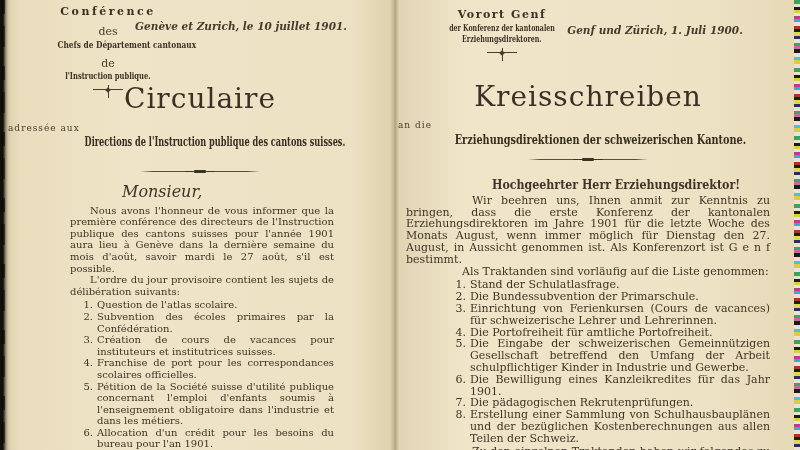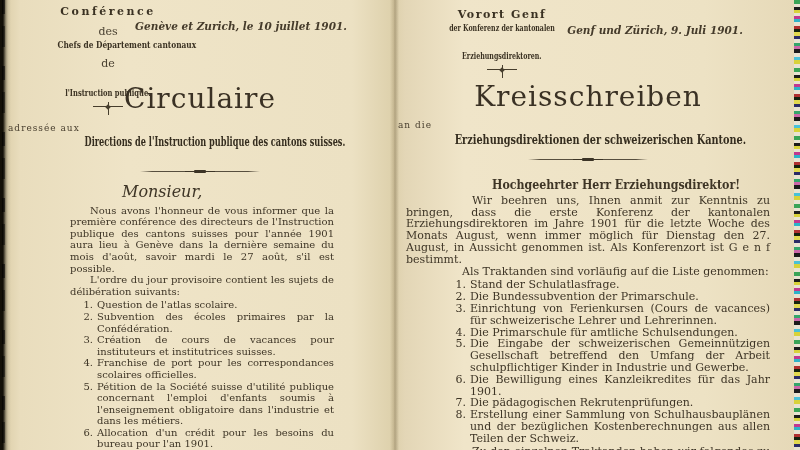--- a/index.html
+++ b/index.html
@@ -46,21 +46,21 @@
   .page-left  { left:8px;  width:384px; }
   .page-right { left:398px; width:394px; }
 
   
   .sender { position:absolute; text-align:center; color:#3a3122; }
   .sender-left  { left:30px; top:5px;  width:140px; }
   .sender-right { left:24px; top:8px;  width:160px; }
   .s-big   { font-size:11px; font-weight:bold; letter-spacing:2.5px; }
   .s-tiny  { font-size:11px; margin-top:7px; color:#4a4131; }
   .s-cond  { font-size:9.5px; font-weight:bold; margin-top:1px; }
-  .s-cond2 { font-size:9px;  font-weight:bold; margin-top:18px; }
+  .s-cond2 { font-size:9px;  font-weight:bold; margin-top:1px; }
   .cond   { display:inline-block; white-space:nowrap; transform:scaleX(var(--sx,1)); transform-origin:center; }
   .cond-l { display:inline-block; white-space:nowrap; transform:scaleX(var(--sx,1)); transform-origin:left; }
 
   
   .cross-orn { position:relative; width:34px; height:13px; margin:4px auto 0; }
   .cross-orn::before { content:""; position:absolute; left:2px; right:2px; top:4px; height:1px; background:#463d2c; }
   .cross-orn::after  { content:""; position:absolute; left:50%; top:0; bottom:0; width:1px; background:#463d2c; }
   .cross-orn .dot { position:absolute; left:50%; top:4.5px; width:4px; height:4px; background:#463d2c; transform:translate(-50%,-50%) rotate(45deg); }
 
   
@@ -175,21 +175,21 @@
 
     <div class="sender sender-right">
       <div class="s-big" style="letter-spacing:1.5px">Vorort Genf</div>
       <div class="s-cond"><span class="cond" style="--sx:.66">der Konferenz der kantonalen</span></div>
       <div class="s-cond2"><span class="cond" style="--sx:.70">Erziehungsdirektoren.</span></div>
       <div class="cross-orn">
           <span class="dot"></span>
         </div>
     </div>
 
-    <div class="dateline dl-right">Genf und Zürich, 9. Juli 1901.</div>
+    <div class="dateline dl-right">Genf und Zürich, 1. Juli 1900.</div>
 
     <div class="doc-title t-right">Kreisschreiben</div>
     <div class="addr-small as-right">an die</div>
     <div class="addr-main am-right"><span class="cond" style="--sx:.72">Erziehungsdirektionen der schweizerischen Kantone.</span></div>
 
     <div class="divider dv-right"></div>
 
     <div class="body body-right">
       <div class="salutation-de"><span class="cond-l" style="--sx:.92">Hochgeehrter Herr Erziehungsdirektor!</span></div>
       <p class="para">Wir beehren uns, Ihnen anmit zur Kenntnis zu bringen, dass die erste Konferenz der kantonalen Erziehungsdirektoren im Jahre 1901 für die letzte Woche des Monats August, wenn immer möglich für Dienstag den 27. August, in Aussicht genommen ist.  Als Konferenzort ist G e n f bestimmt.</p>
@@ -202,21 +202,21 @@
         <div class="agenda-item">
             <span class="num">2.</span>
             <span class="itext">Die Bundessubvention der Primarschule.</span>
           </div>
         <div class="agenda-item">
             <span class="num">3.</span>
             <span class="itext">Einrichtung von Ferienkursen (Cours de vacances) für schweizerische Lehrer und Lehrerinnen.</span>
           </div>
         <div class="agenda-item">
             <span class="num">4.</span>
-            <span class="itext">Die Primarschule für amtliche Schulsendungen.</span>
+            <span class="itext">Die Portofreiheit für amtliche Portofreiheit.</span>
           </div>
         <div class="agenda-item">
             <span class="num">5.</span>
             <span class="itext">Die Eingabe der schweizerischen Gemeinnützigen Gesellschaft betreffend den Umfang der Arbeit schulpflichtiger Kinder in Industrie und Gewerbe.</span>
           </div>
         <div class="agenda-item">
             <span class="num">6.</span>
             <span class="itext">Die Bewilligung eines Kanzleikredites für das Jahr 1901.</span>
           </div>
         <div class="agenda-item">

